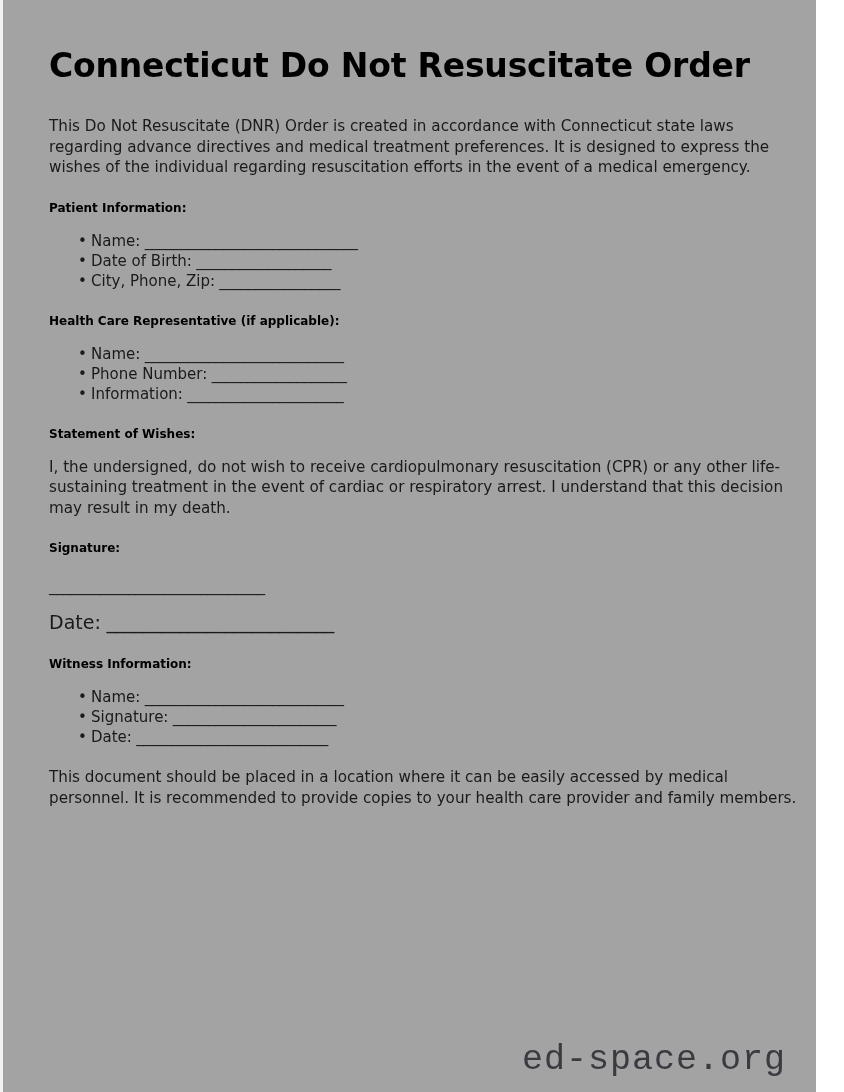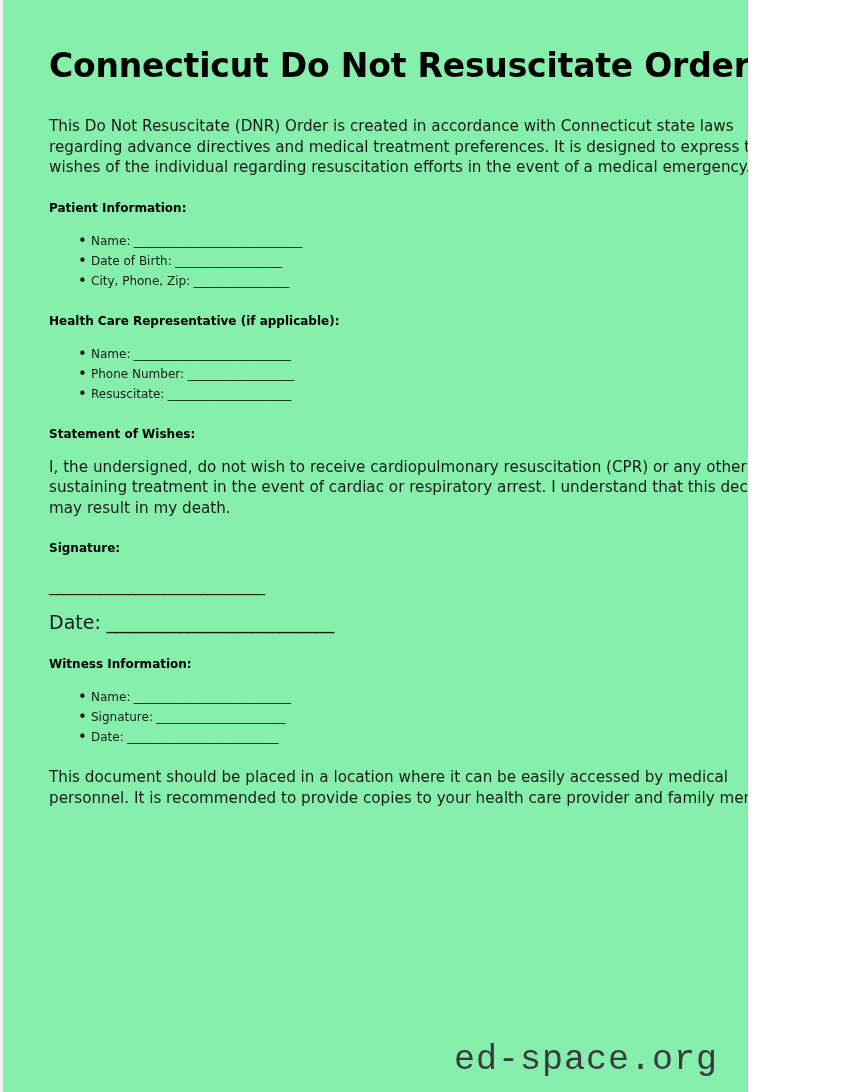--- a/index.html
+++ b/index.html
@@ -2,23 +2,23 @@
 <html><head>
 <meta charset="utf-8">
 <style>
   html, body {
     margin: 0;
     padding: 0;
     background: #ffffff;
   }
   .page {
     position: relative;
-    width: 748px;
+    width: 816px;
     height: 1092px;
-    background: #86efac;
+    background: #a3a3a3;
     box-sizing: border-box;
     overflow: hidden;
     border-left: 3px solid #f2f2f2;
   }
   .content {
     position: absolute;
     left: 46px;
     top: 46px;
     width: 750px;
   }
@@ -51,21 +51,21 @@
     margin: 0 0 13px 0;
   }
   ul.field-list {
     list-style: none;
     margin: 0 0 20px 0;
     padding: 0;
   }
   ul.field-list li {
     position: relative;
     font-family: "DejaVu Sans", sans-serif;
-    font-size: 12px;
+    font-size: 15px;
     line-height: 20px;
     color: #1a1a1a;
     padding-left: 42px;
     white-space: nowrap;
   }
   ul.field-list li::before {
     content: "\2022";
     position: absolute;
     left: 29px;
     top: 0;
@@ -122,21 +122,21 @@
     <ul class="field-list">
       <li><span>Name:</span><span class="blank"> ______________________________</span></li>
       <li><span>Date of Birth:</span><span class="blank"> ___________________</span></li>
       <li><span>City, Phone, Zip:</span><span class="blank"> _________________</span></li>
     </ul>
 
     <h2 class="section-heading">Health Care Representative (if applicable):</h2>
     <ul class="field-list">
       <li><span>Name:</span><span class="blank"> ____________________________</span></li>
       <li><span>Phone Number:</span><span class="blank"> ___________________</span></li>
-      <li><span>Resuscitate:</span><span class="blank"> ______________________</span></li>
+      <li><span>Information:</span><span class="blank"> ______________________</span></li>
     </ul>
 
     <h2 class="section-heading">Statement of Wishes:</h2>
     <p class="para para-wishes">I, the undersigned, do not wish to receive cardiopulmonary resuscitation (CPR) or any other life-sustaining treatment in the event of cardiac or respiratory arrest. I understand that this decision may result in my death.</p>
 
     <h2 class="section-heading">Signature:</h2>
     <div class="sig-block">
       <div class="sig-line">______________________________</div>
       <div class="date-line"><span>Date:</span><span class="blank"> _________________________</span></div>
     </div>

